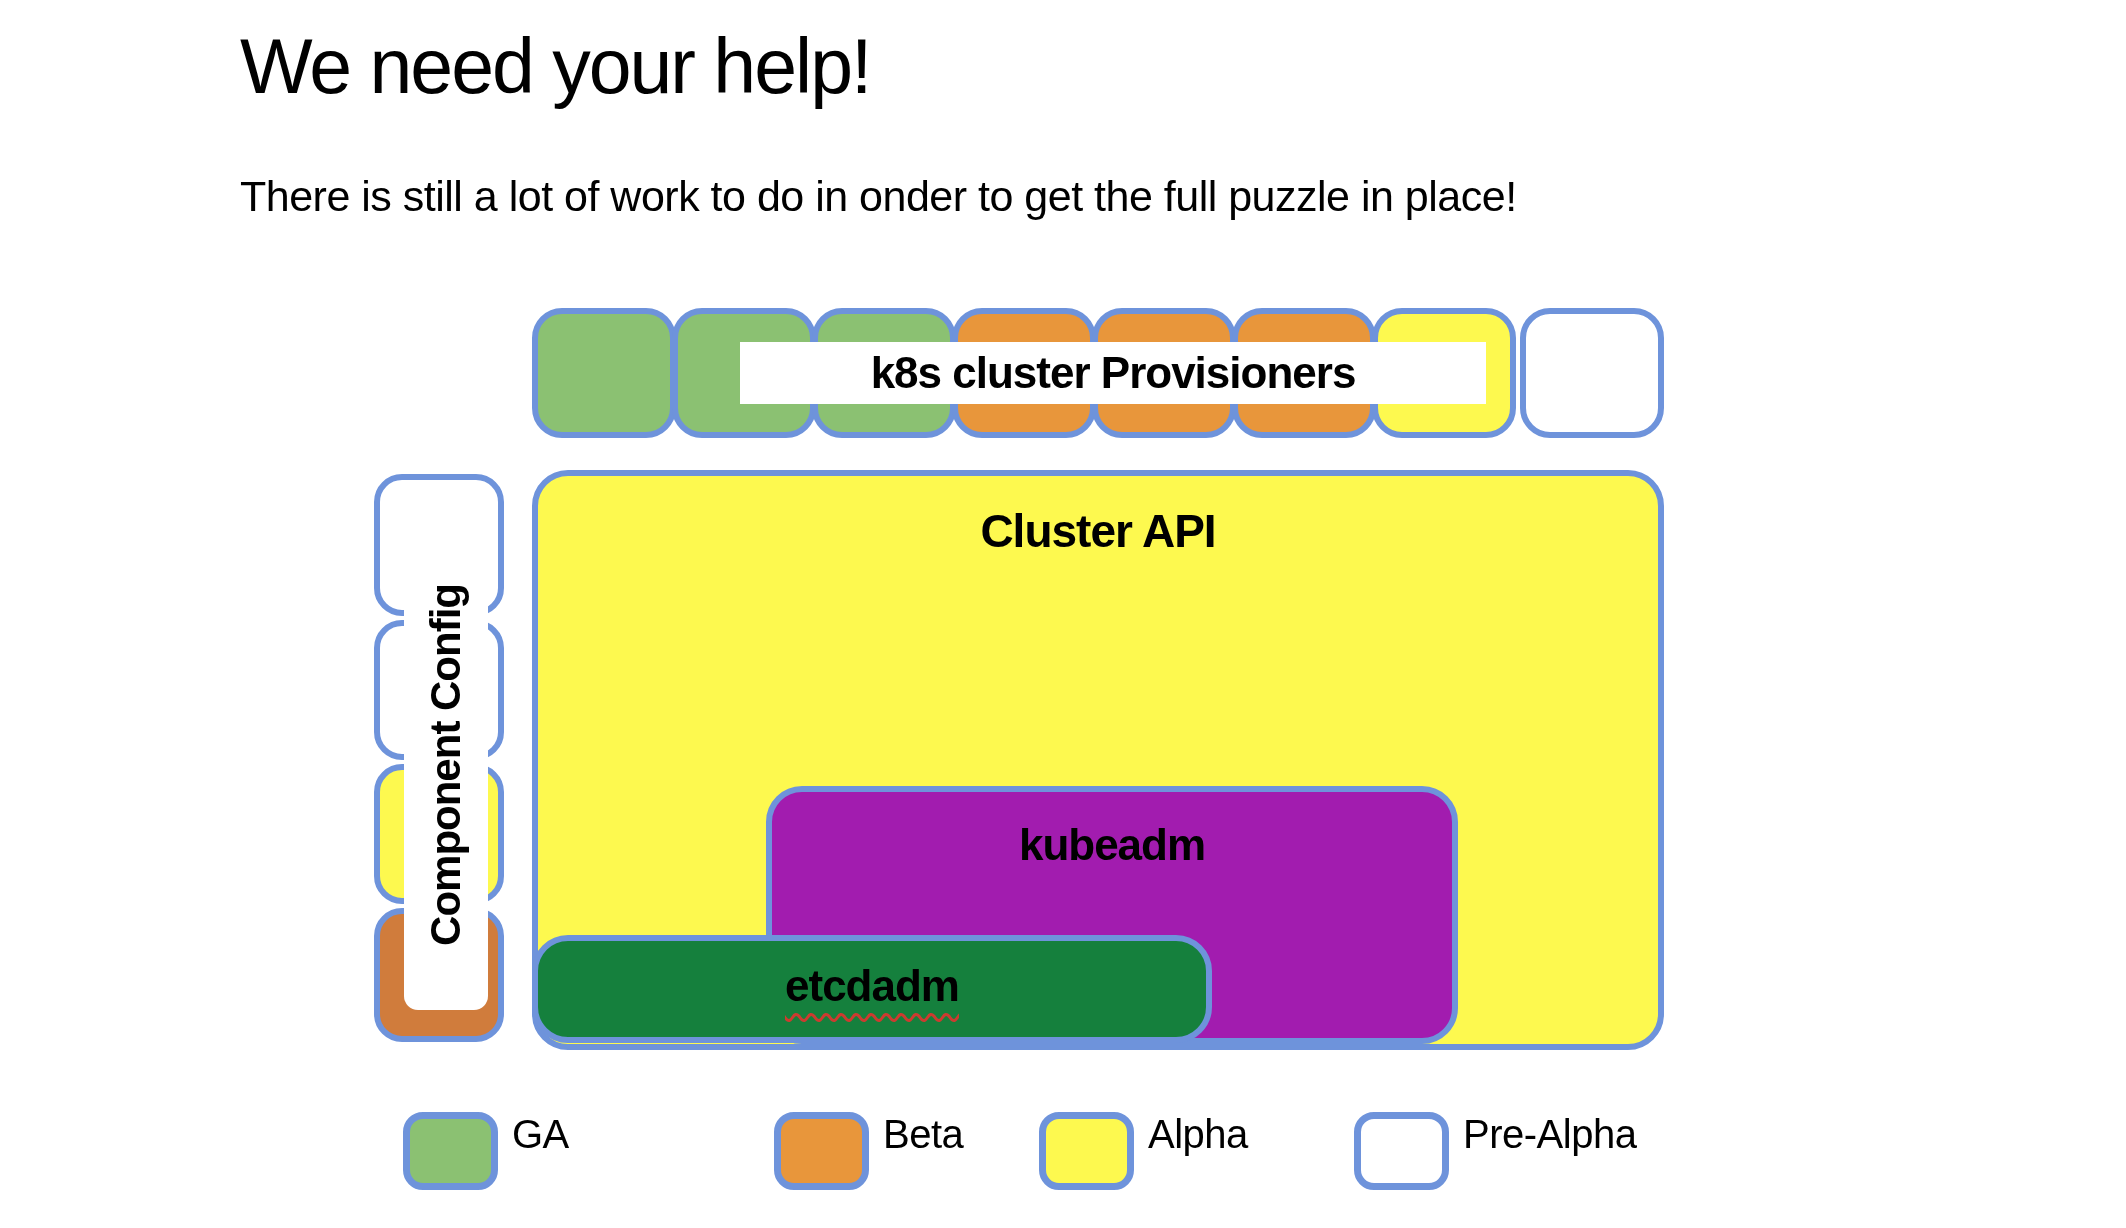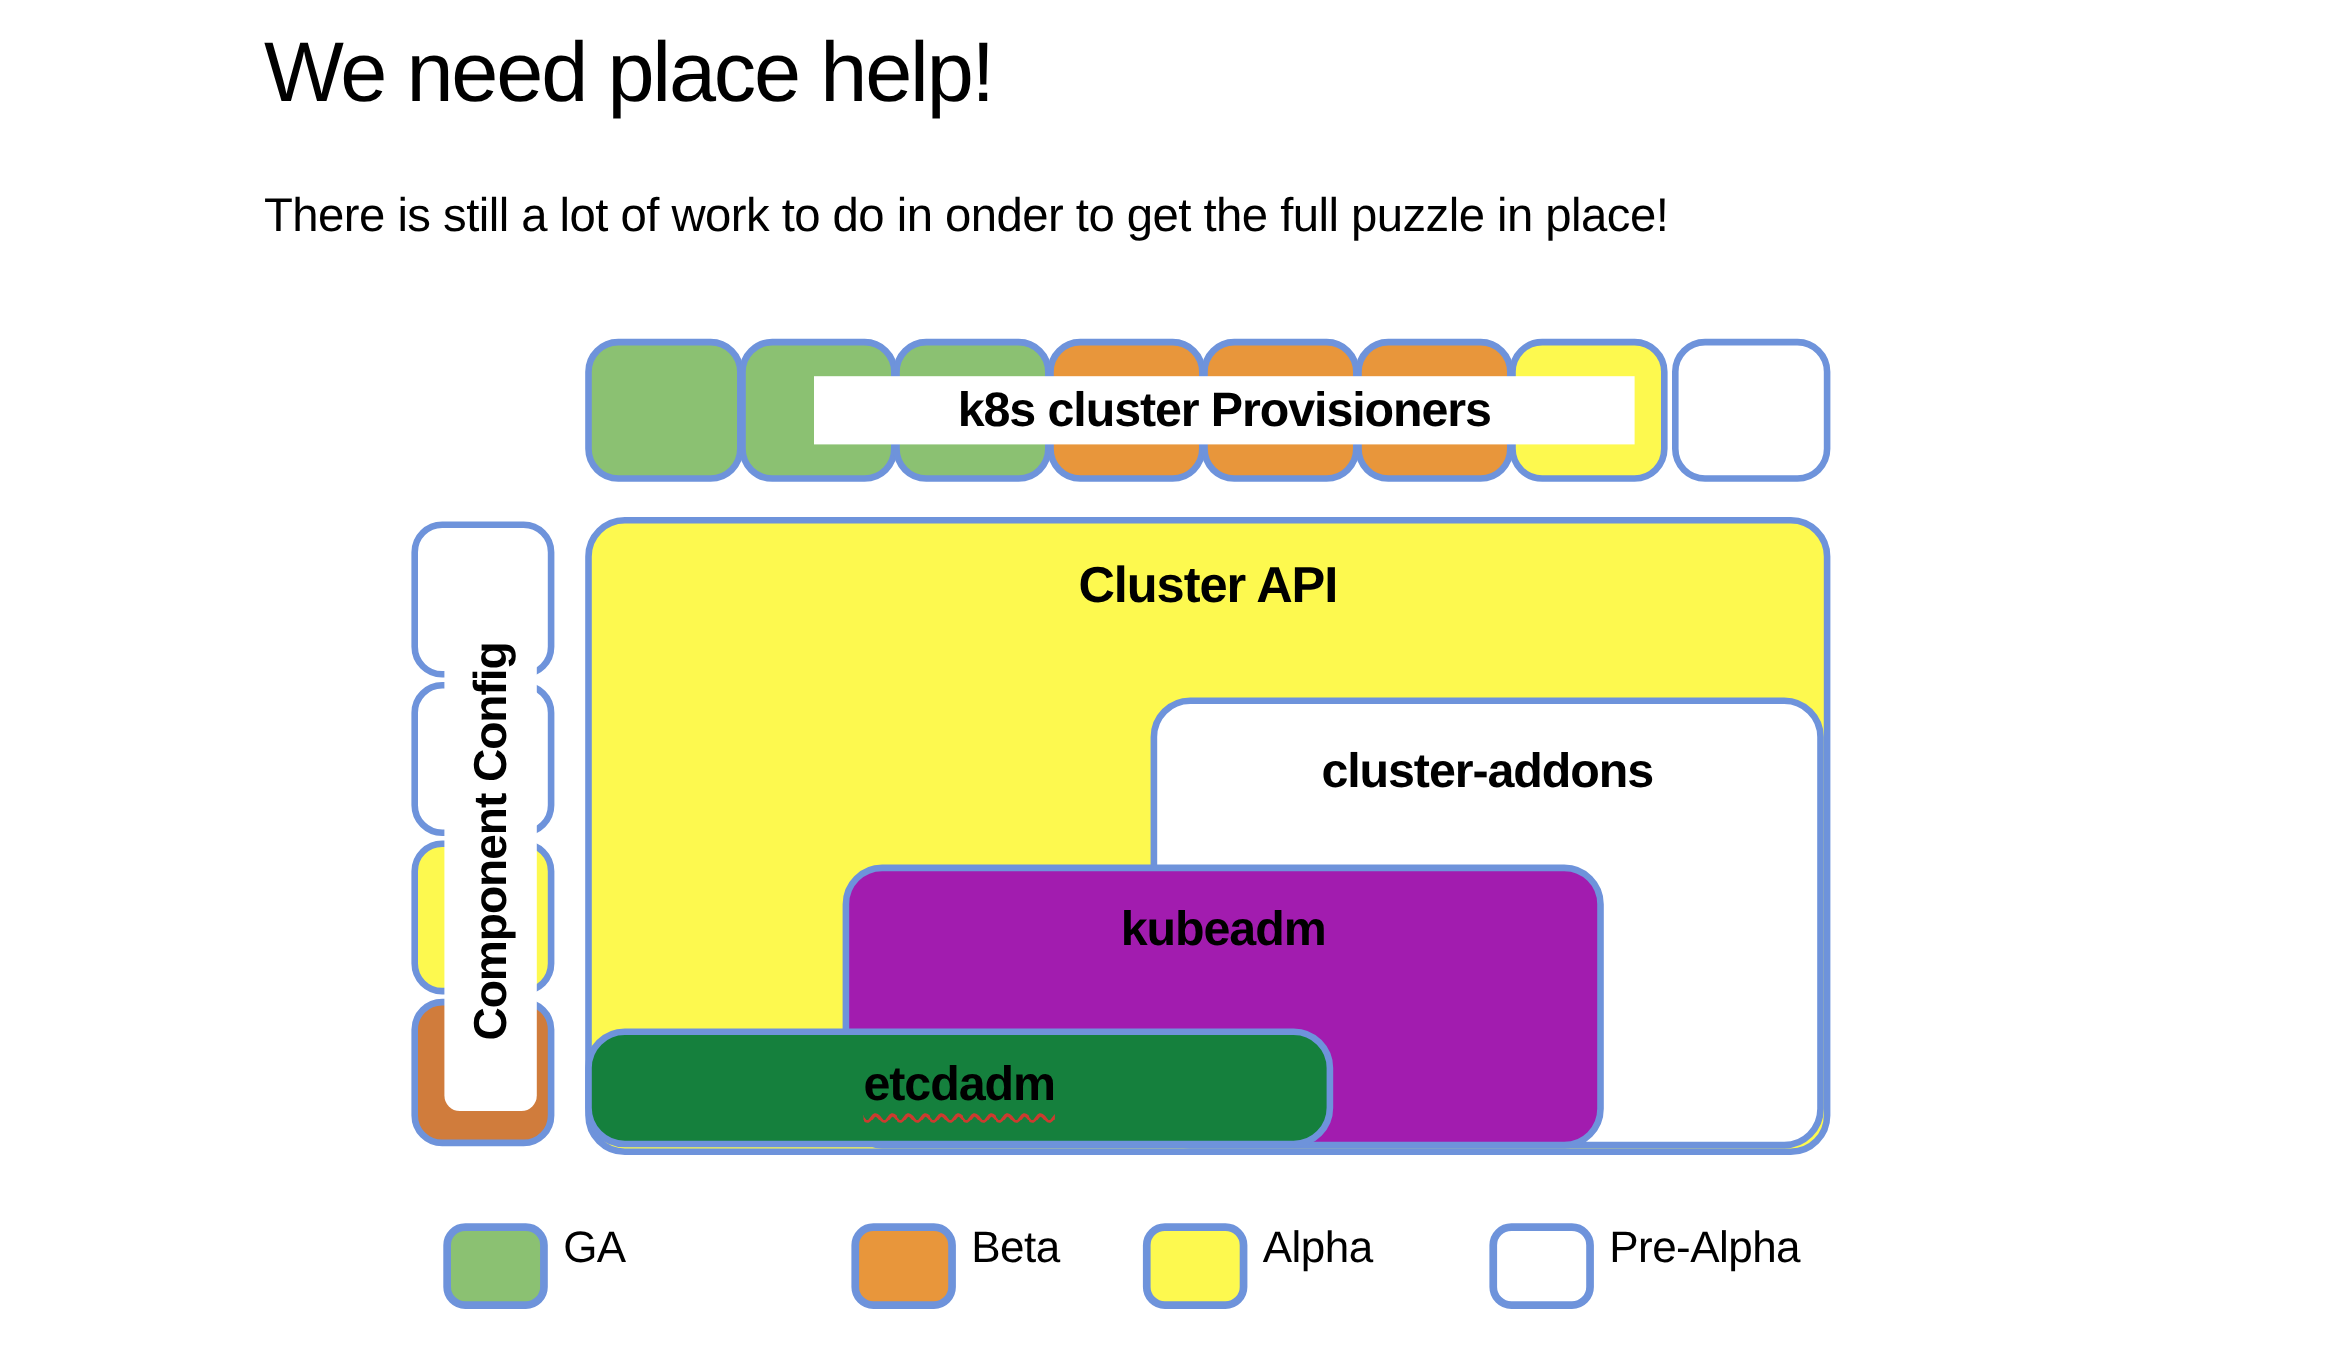--- a/index.html
+++ b/index.html
@@ -131,21 +131,21 @@
     font-weight: 400;
     letter-spacing: -0.5px;
     white-space: nowrap;
   }
 </style>
 </head>
 <body>
 
 <div id="page">
 
-  <div id="slide-title">We need place help!</div>
+  <div id="slide-title">We need your help!</div>
   <div id="slide-subtitle">There is still a lot of work to do in onder to get the full puzzle in place!</div>
 
   <div class="piece row-piece rp1" style="background-color: rgb(139, 193, 114);"></div>
   <div class="piece row-piece rp2" style="background-color: rgb(139, 193, 114);"></div>
   <div class="piece row-piece rp3" style="background-color: rgb(139, 193, 114);"></div>
   <div class="piece row-piece rp4" style="background-color: rgb(232, 150, 59);"></div>
   <div class="piece row-piece rp5" style="background-color: rgb(232, 150, 59);"></div>
   <div class="piece row-piece rp6" style="background-color: rgb(232, 150, 59);"></div>
   <div class="piece row-piece rp7" style="background-color: rgb(253, 249, 79);"></div>
   <div class="piece row-piece rp8" style="background-color: rgb(255, 255, 255);"></div>
@@ -160,23 +160,20 @@
   <div class="piece cc-piece cc4" style="background-color: rgb(208, 124, 60);"></div>
 
   <div id="cc-label-box">
     <span class="box-label">Component Config</span>
   </div>
 
   <div id="box-cluster-api" class="bigbox" style="background-color: rgb(253, 249, 79);">
     <span class="box-label">Cluster API</span>
   </div>
 
-  <div id="box-addons" class="bigbox" style="background-color: rgb(255, 255, 255);">
-    <span class="box-label">cluster-addons</span>
-  </div>
 
   <div id="box-kubeadm" class="bigbox" style="background-color: #a21caf;">
     <span class="box-label">kubeadm</span>
   </div>
 
   <div id="box-etcdadm" class="bigbox" style="background-color: #15803d;">
     <span class="box-label spellcheck">etcdadm</span>
   </div>
 
   <div class="legend-item li1">

